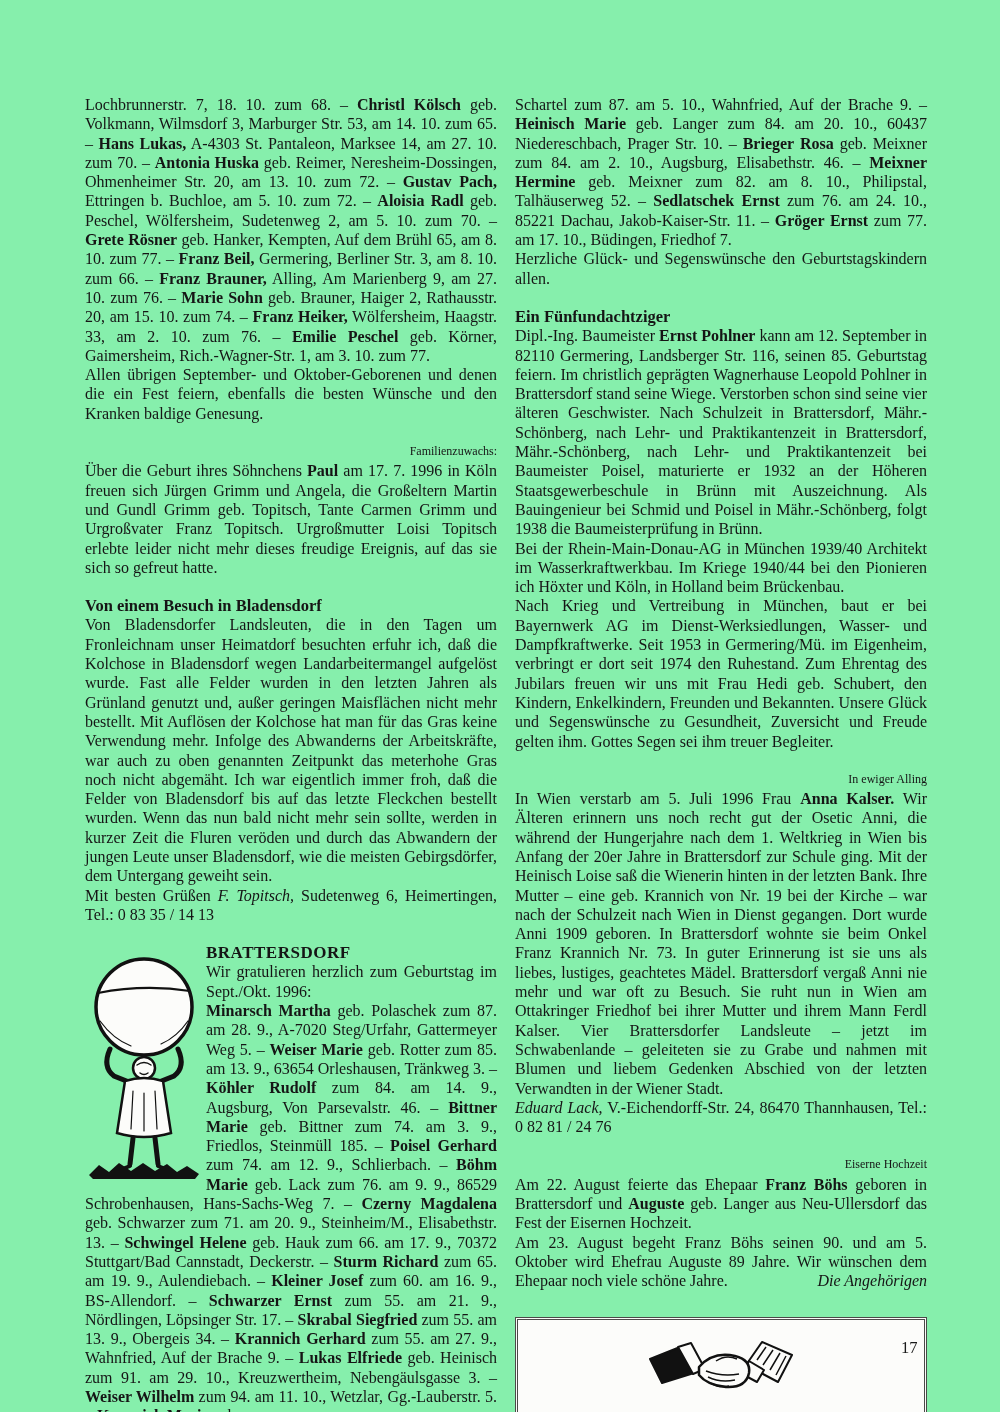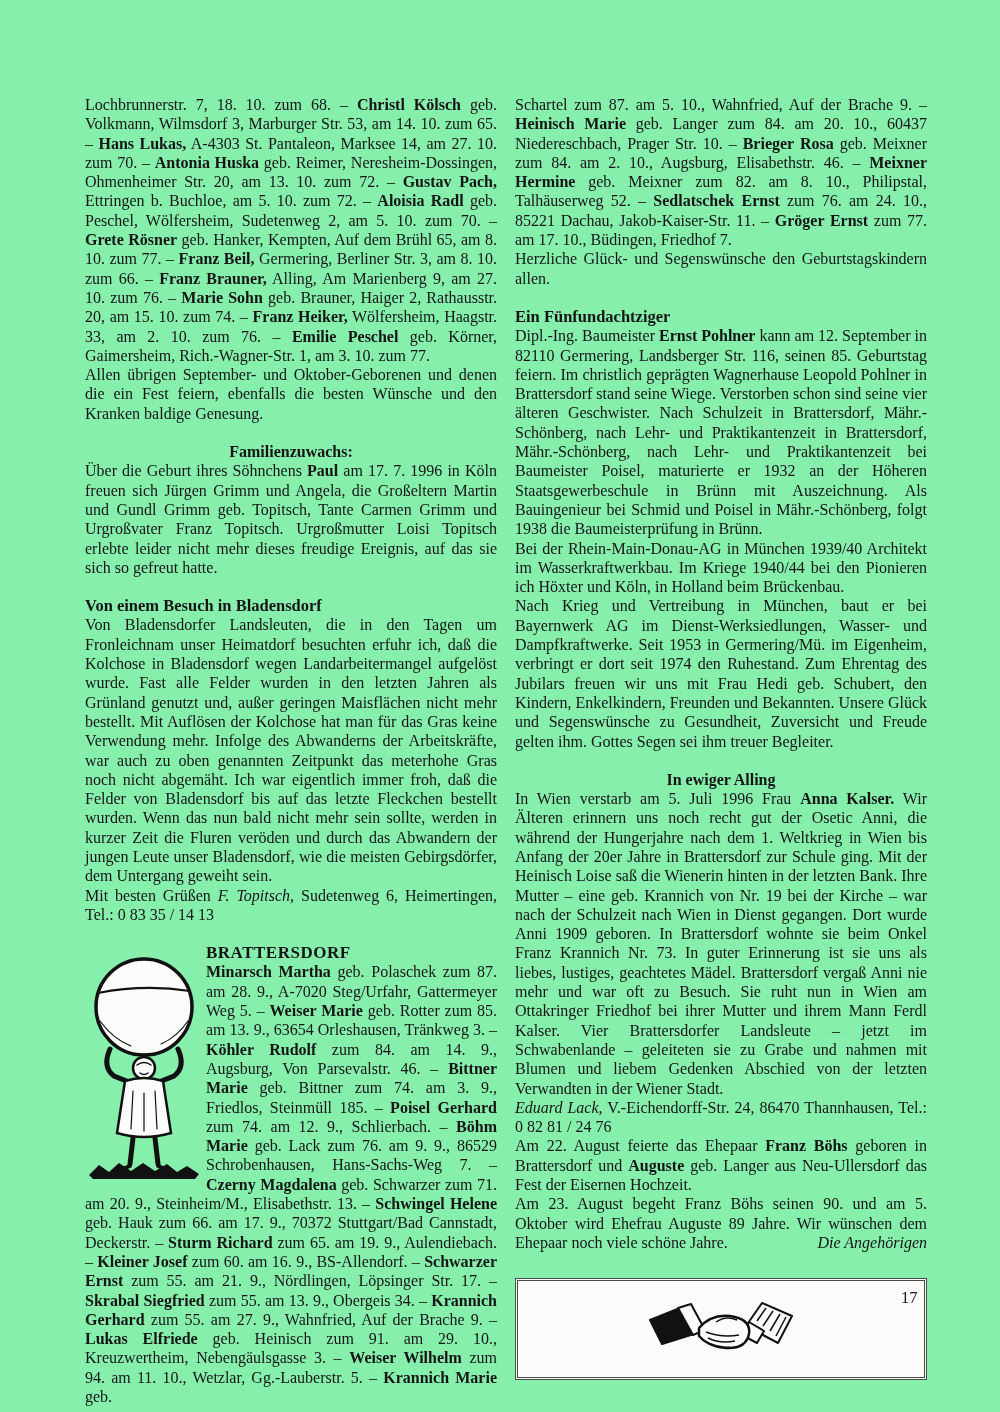--- a/index.html
+++ b/index.html
@@ -14,21 +14,21 @@
   }
   .col{
     position:absolute;top:95px;width:412px;
     font-size:16px;line-height:19.3px;text-align:justify;
   }
   .col-left{left:85px;}
   .col-right{left:515px;}
   .para{margin:0;padding:0;}
   .subhead{
     margin:19px 0 0 0;padding:0;
-    font-size:16px;line-height:19.3px;font-weight:bold;text-align:center;
+    font-size:12px;line-height:19.3px;font-weight:normal;text-align:right;
   }
   .centerhead{
     margin:19px 0 0 0;padding:0;
     font-size:16.5px;line-height:19.3px;font-weight:bold;text-align:left;
   }
   .caps{font-size:17px;letter-spacing:.5px;}
   .brattersdorf{margin-top:19px;}
   .atlas-float{
     float:left;width:118px;height:232px;
     margin:8px 3px 2px 0;
@@ -36,21 +36,21 @@
   .b{font-weight:bold;}
   .i{font-style:italic;}
   .attribution{float:right;font-style:italic;}
   .handshake-box{
     margin-top:26px;height:96px;
     border:3px double #4a4a48;
     display:flex;align-items:center;justify-content:center;
     background:#fcfcfa;
   }
   .page-number{
-    position:absolute;left:901px;top:1288px;
+    position:absolute;left:901px;top:1338px;
     font-size:16.5px;color:#1a1a1a;text-align:center;
   }
   svg{display:block;}
 </style>
 </head>
 <body>
 
 <div class="page">
 
   <div class="col col-left">
@@ -79,37 +79,39 @@
             <path d="M55 122 q4 3 8 0" stroke-width="1.4"></path>
             <path d="M40 130 Q59 124 78 130 L86 182 Q59 190 32 182 Z" stroke-width="2.5" fill="#fcfcfa"></path>
             <path d="M48 140 L46 178 M59 142 L59 180 M70 140 L72 178" stroke-width="1.2"></path>
             <path d="M48 187 L45 213 M70 187 L73 213" stroke-width="5"></path>
             <path d="M45 215 L35 219 M73 215 L83 219" stroke-width="4"></path>
           </g>
           <path d="M4 224 L14 214 L24 221 L34 212 L46 220 L58 212 L70 220 L82 213 L92 221 L102 215 L114 223 L110 228 L8 228 Z" fill="#111"></path>
         </svg>
       </div>
       <h3 class="centerhead caps" style="margin-top:0;">BRATTERSDORF</h3>
+      <p class="para">Wir gratulieren herzlich zum Geburtstag im Sept./Okt. 1996:</p>
       <p class="para"><span class="b">Minarsch Martha</span><span> geb. Polaschek zum 87. am 28. 9., A-7020 Steg/Urfahr, Gattermeyer Weg 5. – </span><span class="b">Weiser Marie</span><span> geb. Rotter zum 85. am 13. 9., 63654 Orleshausen, Tränkweg 3. – </span><span class="b">Köhler Rudolf</span><span> zum 84. am 14. 9., Augsburg, Von Parsevalstr. 46. – </span><span class="b">Bittner Marie</span><span> geb. Bittner zum 74. am 3. 9., Friedlos, Steinmüll 185. – </span><span class="b">Poisel Gerhard</span><span> zum 74. am 12. 9., Schlierbach. – </span><span class="b">Böhm Marie</span><span> geb. Lack zum 76. am 9. 9., 86529 Schrobenhausen, Hans-Sachs-Weg 7. – </span><span class="b">Czerny Magdalena</span><span> geb. Schwarzer zum 71. am 20. 9., Steinheim/M., Elisabethstr. 13. – </span><span class="b">Schwingel Helene</span><span> geb. Hauk zum 66. am 17. 9., 70372 Stuttgart/Bad Cannstadt, Deckerstr. – </span><span class="b">Sturm Richard</span><span> zum 65. am 19. 9., Aulendiebach. – </span><span class="b">Kleiner Josef</span><span> zum 60. am 16. 9., BS-Allendorf. – </span><span class="b">Schwarzer Ernst</span><span> zum 55. am 21. 9., Nördlingen, Löpsinger Str. 17. – </span><span class="b">Skrabal Siegfried</span><span> zum 55. am 13. 9., Obergeis 34. – </span><span class="b">Krannich Gerhard</span><span> zum 55. am 27. 9., Wahnfried, Auf der Brache 9. – </span><span class="b">Lukas Elfriede</span><span> geb. Heinisch zum 91. am 29. 10., Kreuzwertheim, Nebengäulsgasse 3. – </span><span class="b">Weiser Wilhelm</span><span> zum 94. am 11. 10., Wetzlar, Gg.-Lauberstr. 5. – </span><span class="b">Krannich Marie</span><span> geb.</span></p>
     </div>
   </div>
 
   <div class="col col-right">
     <p class="para"><span>Schartel zum 87. am 5. 10., Wahnfried, Auf der Brache 9. – </span><span class="b">Heinisch Marie</span><span> geb. Langer zum 84. am 20. 10., 60437 Niedereschbach, Prager Str. 10. – </span><span class="b">Brieger Rosa</span><span> geb. Meixner zum 84. am 2. 10., Augsburg, Elisabethstr. 46. – </span><span class="b">Meixner Hermine</span><span> geb. Meixner zum 82. am 8. 10., Philipstal, Talhäuserweg 52. – </span><span class="b">Sedlatschek Ernst</span><span> zum 76. am 24. 10., 85221 Dachau, Jakob-Kaiser-Str. 11. – </span><span class="b">Gröger Ernst</span><span> zum 77. am 17. 10., Büdingen, Friedhof 7.</span></p>
     <p class="para">Herzliche Glück- und Segenswünsche den Geburtstagskindern allen.</p>
 
     <h3 class="centerhead">Ein Fünfundachtziger</h3>
     <p class="para"><span>Dipl.-Ing. Baumeister </span><span class="b">Ernst Pohlner</span><span> kann am 12. September in 82110 Germering, Landsberger Str. 116, seinen 85. Geburtstag feiern. Im christlich geprägten Wagnerhause Leopold Pohlner in Brattersdorf stand seine Wiege. Verstorben schon sind seine vier älteren Geschwister. Nach Schulzeit in Brattersdorf, Mähr.-Schönberg, nach Lehr- und Praktikantenzeit in Brattersdorf, Mähr.-Schönberg, nach Lehr- und Praktikantenzeit bei Baumeister Poisel, maturierte er 1932 an der Höheren Staatsgewerbeschule in Brünn mit Auszeichnung. Als Bauingenieur bei Schmid und Poisel in Mähr.-Schönberg, folgt 1938 die Baumeisterprüfung in Brünn.</span></p>
     <p class="para">Bei der Rhein-Main-Donau-AG in München 1939/40 Architekt im Wasserkraftwerkbau. Im Kriege 1940/44 bei den Pionieren ich Höxter und Köln, in Holland beim Brückenbau.</p>
     <p class="para">Nach Krieg und Vertreibung in München, baut er bei Bayernwerk AG im Dienst-Werksiedlungen, Wasser- und Dampfkraftwerke. Seit 1953 in Germering/Mü. im Eigenheim, verbringt er dort seit 1974 den Ruhestand. Zum Ehrentag des Jubilars freuen wir uns mit Frau Hedi geb. Schubert, den Kindern, Enkelkindern, Freunden und Bekannten. Unsere Glück und Segenswünsche zu Gesundheit, Zuversicht und Freude gelten ihm. Gottes Segen sei ihm treuer Begleiter.</p>
 
     <h3 class="subhead">In ewiger Alling</h3>
     <p class="para"><span>In Wien verstarb am 5. Juli 1996 Frau </span><span class="b">Anna Kalser.</span><span> Wir Älteren erinnern uns noch recht gut der Osetic Anni, die während der Hungerjahre nach dem 1. Weltkrieg in Wien bis Anfang der 20er Jahre in Brattersdorf zur Schule ging. Mit der Heinisch Loise saß die Wienerin hinten in der letzten Bank. Ihre Mutter – eine geb. Krannich von Nr. 19 bei der Kirche – war nach der Schulzeit nach Wien in Dienst gegangen. Dort wurde Anni 1909 geboren. In Brattersdorf wohnte sie beim Onkel Franz Krannich Nr. 73. In guter Erinnerung ist sie uns als liebes, lustiges, geachtetes Mädel. Brattersdorf vergaß Anni nie mehr und war oft zu Besuch. Sie ruht nun in Wien am Ottakringer Friedhof bei ihrer Mutter und ihrem Mann Ferdl Kalser. Vier Brattersdorfer Landsleute – jetzt im Schwabenlande – geleiteten sie zu Grabe und nahmen mit Blumen und liebem Gedenken Abschied von der letzten Verwandten in der Wiener Stadt.</span></p>
     <p class="para"><span class="i">Eduard Lack,</span><span> V.-Eichendorff-Str. 24, 86470 Thannhausen, Tel.: 0 82 81 / 24 76</span></p>
 
+    <h3 class="subhead">Eiserne Hochzeit</h3>
     <p class="para"><span>Am 22. August feierte das Ehepaar </span><span class="b">Franz Böhs</span><span> geboren in Brattersdorf und </span><span class="b">Auguste</span><span> geb. Langer aus Neu-Ullersdorf das Fest der Eisernen Hochzeit.</span></p>
     <p class="para"><span>Am 23. August begeht Franz Böhs seinen 90. und am 5. Oktober wird Ehefrau Auguste 89 Jahre. Wir wünschen dem Ehepaar noch viele schöne Jahre.</span><span class="attribution">Die Angehörigen</span></p>
 
     <div class="handshake-box">
       <svg viewBox="0 0 150 86" width="150" height="86" aria-hidden="true">
         <g stroke="#111" stroke-linejoin="round">
           <path d="M4 34 L34 22 L48 48 L16 58 Z" fill="#111" stroke-width="2"></path>
           <path d="M32 22 L45 18 L59 44 L47 49 Z" fill="#fcfcfa" stroke-width="2"></path>
           <path d="M146 30 L116 17 L100 40 L132 57 Z" fill="#fcfcfa" stroke-width="2"></path>
           <path d="M120 22 L111 35 M127 25 L117 40 M134 28 L124 45 M140 31 L130 50" stroke-width="1.5" fill="none"></path>

